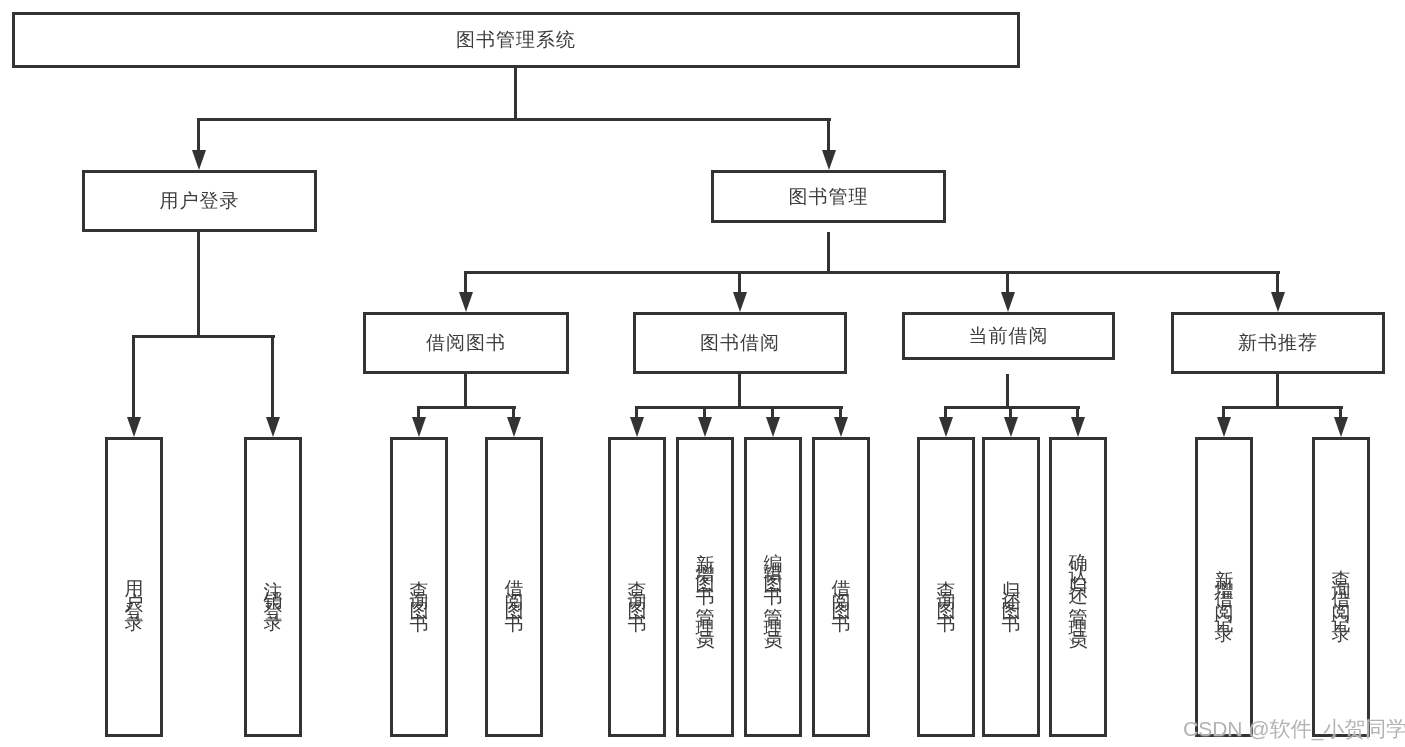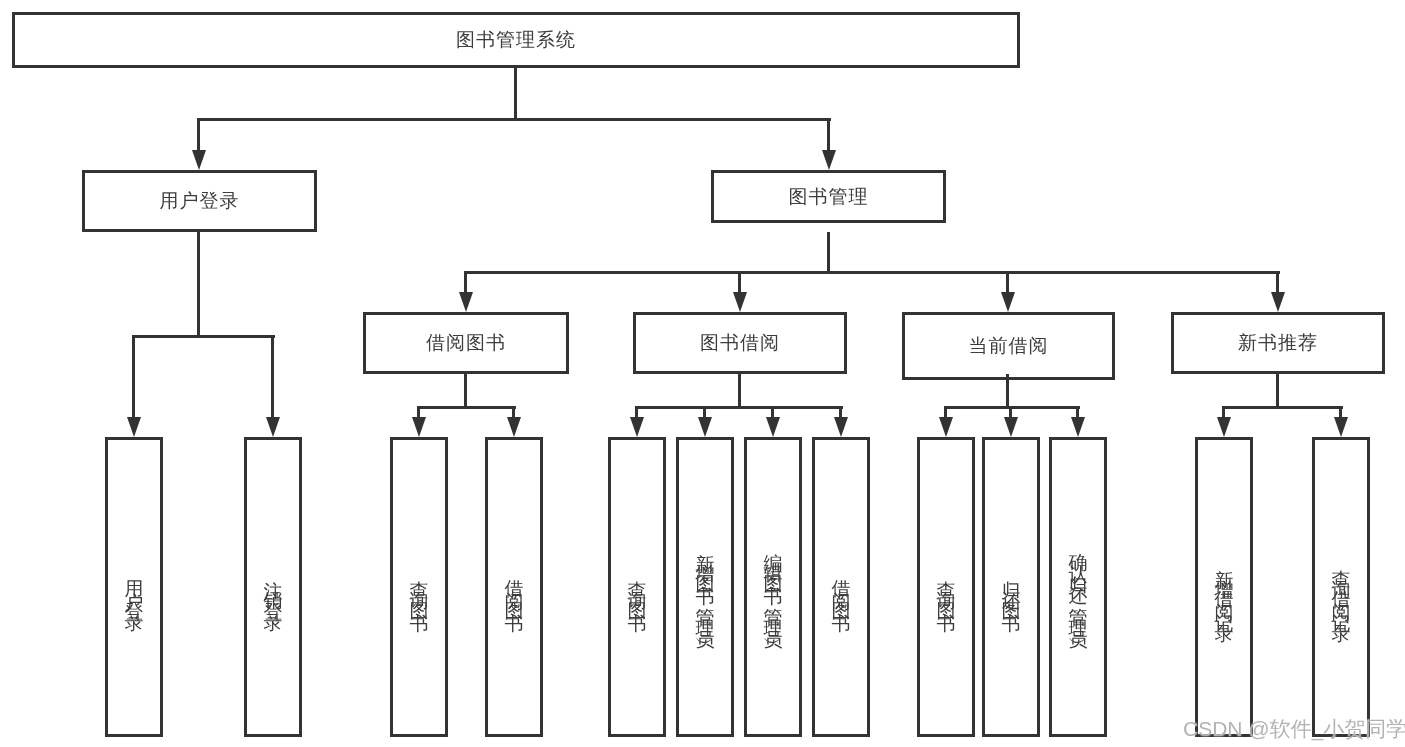--- a/index.html
+++ b/index.html
@@ -84,21 +84,21 @@
   <div class="arrow" style="left:1001px;top:292px"></div>
   <div class="vline" style="left:1276px;top:271px;height:21px"></div>
   <div class="arrow" style="left:1271px;top:292px"></div>
 
   <div class="box h" style="left:363px;top:312px;width:206px;height:62px">
     <span>借阅图书</span>
   </div>
   <div class="box h" style="left:633px;top:312px;width:214px;height:62px">
     <span>图书借阅</span>
   </div>
-  <div class="box h" style="left:902px;top:312px;width:213px;height:68px">
+  <div class="box h" style="left:902px;top:312px;width:213px;height:48px">
     <span>当前借阅</span>
   </div>
   <div class="box h" style="left:1171px;top:312px;width:214px;height:62px">
     <span>新书推荐</span>
   </div>
 
   <div class="vline" style="left:464px;top:374px;height:34px"></div>
   <div class="hline" style="left:417px;top:406px;width:99px"></div>
   <div class="vline" style="left:417px;top:406px;height:11px"></div>
   <div class="arrow" style="left:412px;top:417px"></div>

